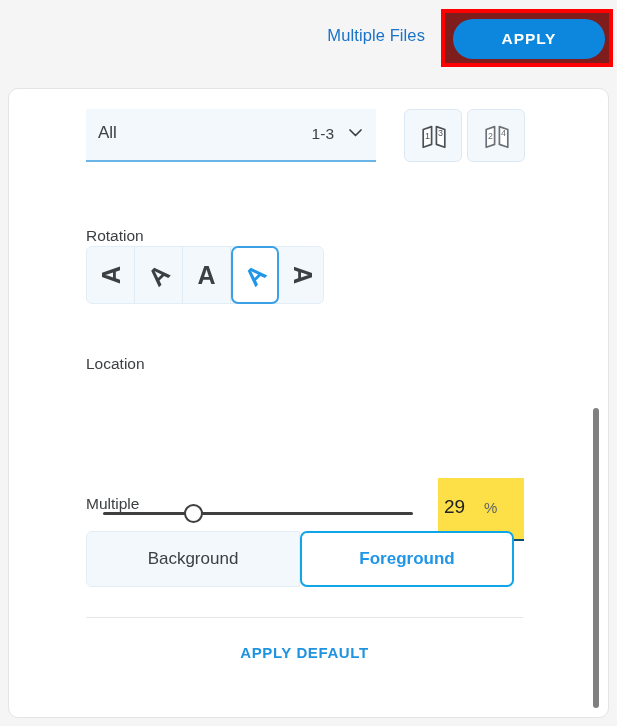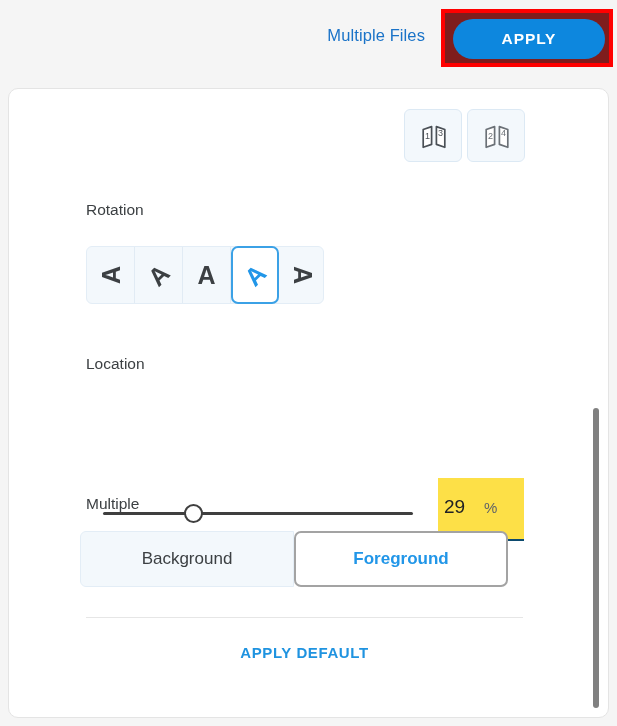--- a/index.html
+++ b/index.html
@@ -136,21 +136,21 @@
 
   .icon-btn svg { position: absolute; left: 15px; top: 13px; }
 
   
   .sec-label {
     position: absolute;
     left: 77px;
     font-size: 15.5px;
     color: #3c4043;
   }
-  .sec-label.rotation { top: 112px; }
+  .sec-label.rotation { top: 138px; }
   .sec-label.opacity  { top: 266px; }
   .sec-label.location { top: 406px; }
 
   
   .rot-group {
     position: absolute;
     left: 77px;
     top: 157px;
     width: 238px;
     height: 58px;
@@ -256,21 +256,21 @@
     position: absolute;
     left: 46px;
     top: 21px;
     font-size: 15px;
     color: #5f6368;
   }
 
   
   .loc-group {
     position: absolute;
-    left: 71px;
+    left: 77px;
     top: 442px;
     width: 348px;
     height: 56px;
   }
   .loc-btn {
     position: absolute;
     top: 0;
     width: 214px;
     height: 56px;
     font-family: "Liberation Sans", sans-serif;
@@ -281,21 +281,21 @@
     color: #3c4043;
   }
   .loc-btn.left {
     left: 0;
     border-radius: 6px 0 0 6px;
   }
   .loc-btn.right {
     left: 214px;
     border-radius: 7px;
     background: #ffffff;
-    border: 2px solid #a3a3a3;
+    border: 2px solid #0ea5e9;
     color: #2196e8;
     font-weight: 700;
     z-index: 2;
   }
 
   
   .divider {
     position: absolute;
     left: 77px;
     top: 528px;
@@ -345,20 +345,27 @@
 
   <div class="apply-wrap">
     <button class="apply-btn">APPLY</button>
   </div>
 </div>
 
 <div class="card">
 
   <div class="select-row">
 
+    <div class="dropdown">
+      <span class="dropdown-label">All</span>
+      <span class="dropdown-range">1-3</span>
+      <svg class="dropdown-chev" viewBox="0 0 13 8">
+        <path d="M1 1 L6.5 6.5 L12 1" fill="none" stroke="#3c4043" stroke-width="1.7" stroke-linecap="round" stroke-linejoin="round"></path>
+      </svg>
+    </div>
 
     <button class="icon-btn odd">
       <svg width="28" height="28" viewBox="0 0 28 28">
         <path d="M3.2 6.5 L11.6 3.6 L11.6 21.4 L3.2 24.3 Z" fill="#ffffff" stroke="#4a5056" stroke-width="1.7" stroke-linejoin="round"></path>
         <path d="M16.4 3.6 L24.8 6.5 L24.8 24.3 L16.4 21.4 Z" fill="#ffffff" stroke="#4a5056" stroke-width="1.7" stroke-linejoin="round"></path>
         <text x="7.4" y="16.2" font-family="Liberation Sans, sans-serif" font-size="9" fill="#4a5056" text-anchor="middle">1</text>
         <text x="20.6" y="12.6" font-family="Liberation Sans, sans-serif" font-size="9" fill="#4a5056" text-anchor="middle">3</text>
       </svg>
     </button>
 

